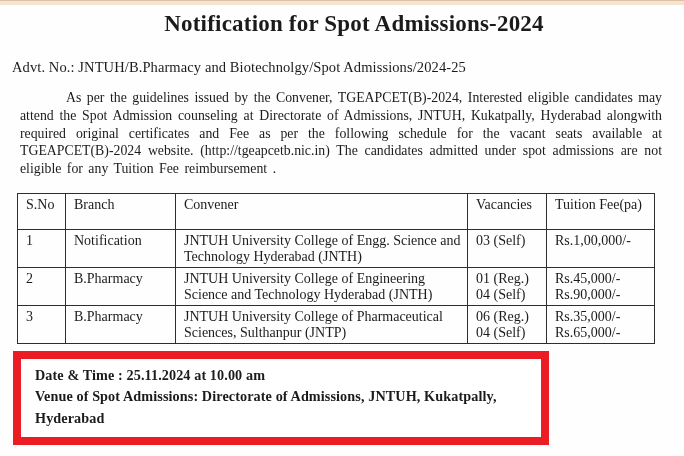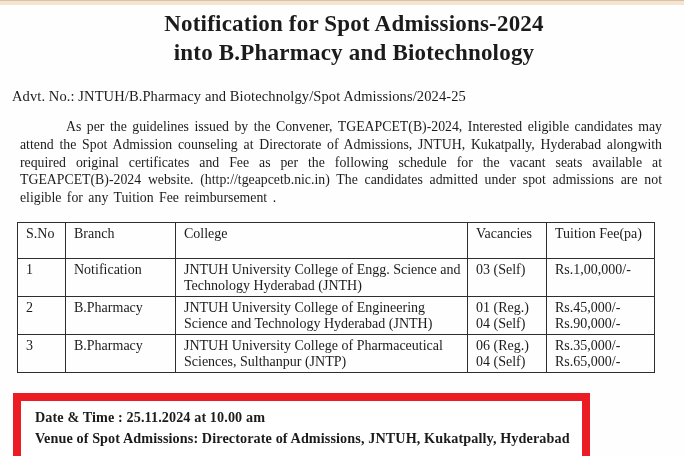--- a/index.html
+++ b/index.html
@@ -53,59 +53,58 @@
     font-weight:normal;
     overflow:hidden;
   }
   table.admissions th{
     height:30px;
   }
   table.admissions td{
     height:31px;
   }
   .red-box{
-    width:577px;
-    margin:20px 0 0 13px;
+    width:536px;
+    margin:7px 0 0 13px;
     border:8px solid #ec1c24;
     box-sizing:border-box;
     padding:6px 8px 8px 14px;
     font-weight:bold;
     font-size:14.2px;
     line-height:1.5;
     letter-spacing:0.1px;
     background:#ffffff;
   }
 </style>
 </head>
 <body>
 
 <div class="top-strip"></div>
 
 <div class="title">
   <div>Notification for Spot Admissions-2024</div>
-  <div>into B.Pharmacy and Biotechnology</div>
 </div>
 
 <div class="advt">Advt. No.: JNTUH/B.Pharmacy and Biotechnolgy/Spot Admissions/2024-25</div>
 
 <div class="para">As per the guidelines issued by the Convener, TGEAPCET(B)-2024,  Interested eligible candidates may attend the Spot Admission counseling at Directorate of Admissions, JNTUH, Kukatpally, Hyderabad alongwith required original certificates and Fee as per the following schedule for the vacant seats available at TGEAPCET(B)-2024 website. (http://tgeapcetb.nic.in)  The candidates admitted under spot admissions are not eligible for any Tuition Fee reimbursement .</div>
 
 <table class="admissions">
   <colgroup>
     <col style="width:48px">
     <col style="width:110px">
     <col style="width:292px">
     <col style="width:79px">
     <col style="width:108px">
   </colgroup>
   <thead>
     <tr>
       <th>S.No</th>
       <th>Branch</th>
-      <th>College</th>
+      <th>Convener</th>
       <th>Vacancies</th>
       <th>Tuition Fee(pa)</th>
     </tr>
   </thead>
   <tbody>
     <tr>
       <td>1</td>
       <td>Notification</td>
       <td>JNTUH University College of Engg. Science and Technology Hyderabad (JNTH)</td>
       <td>

